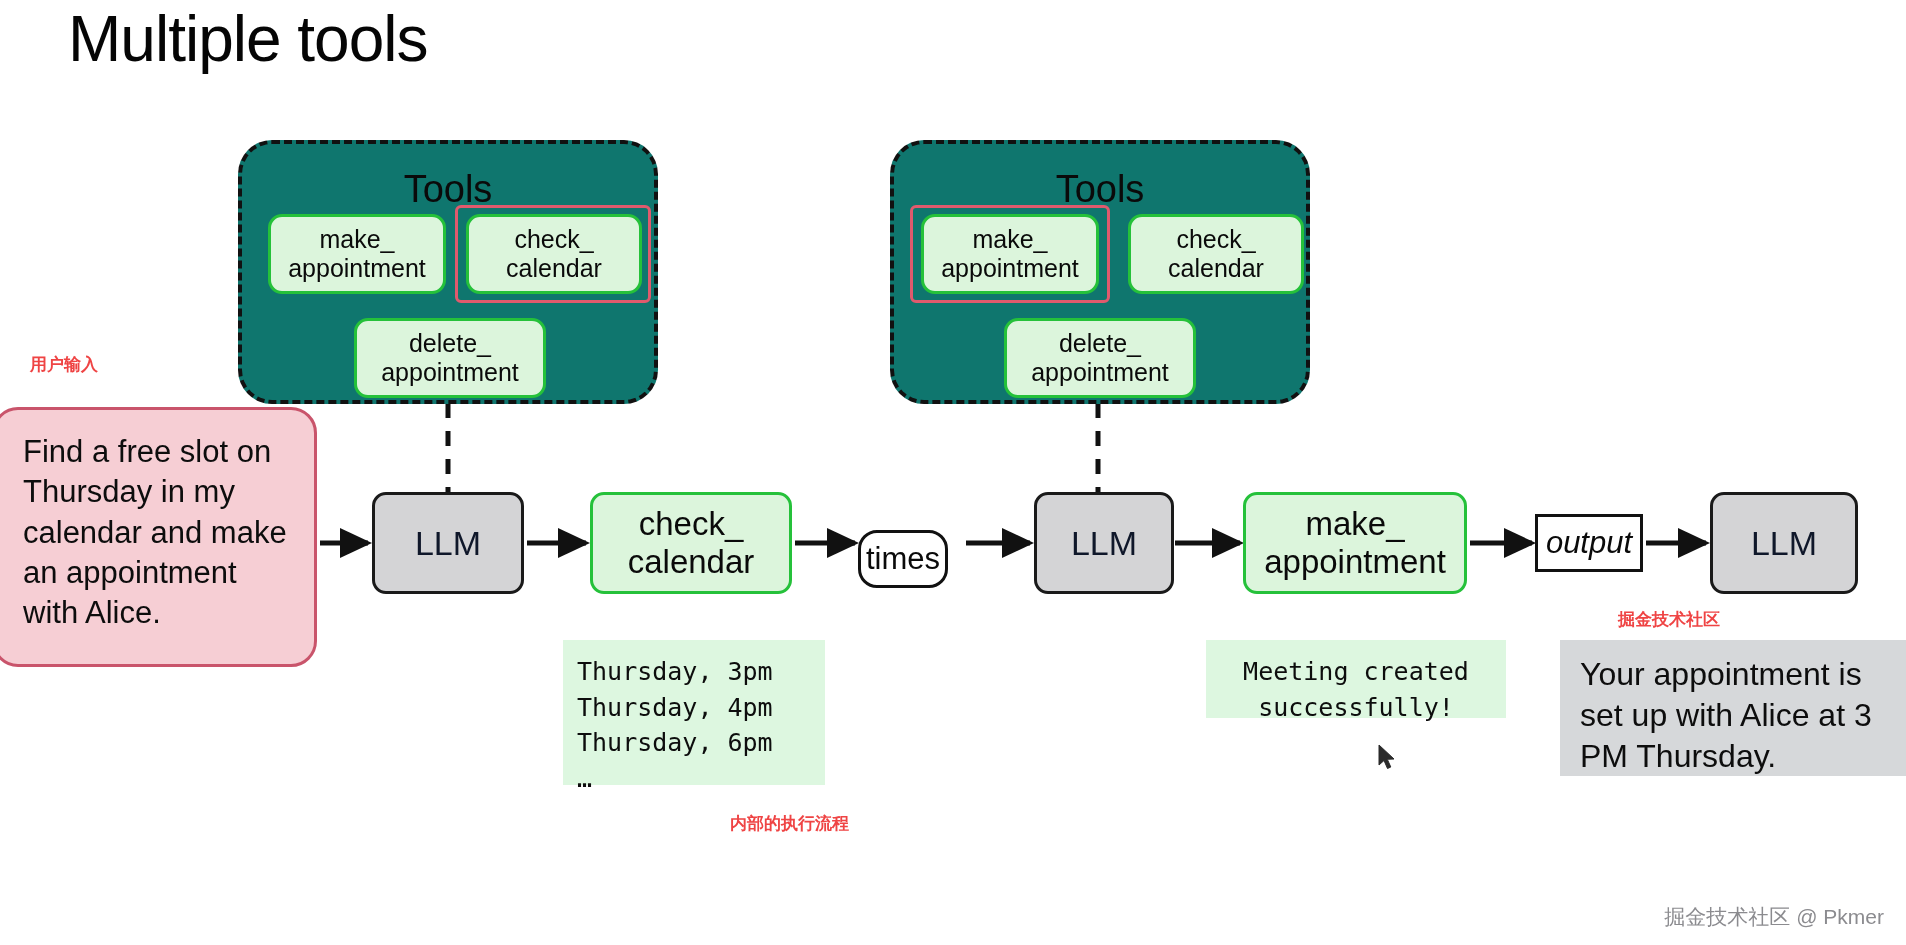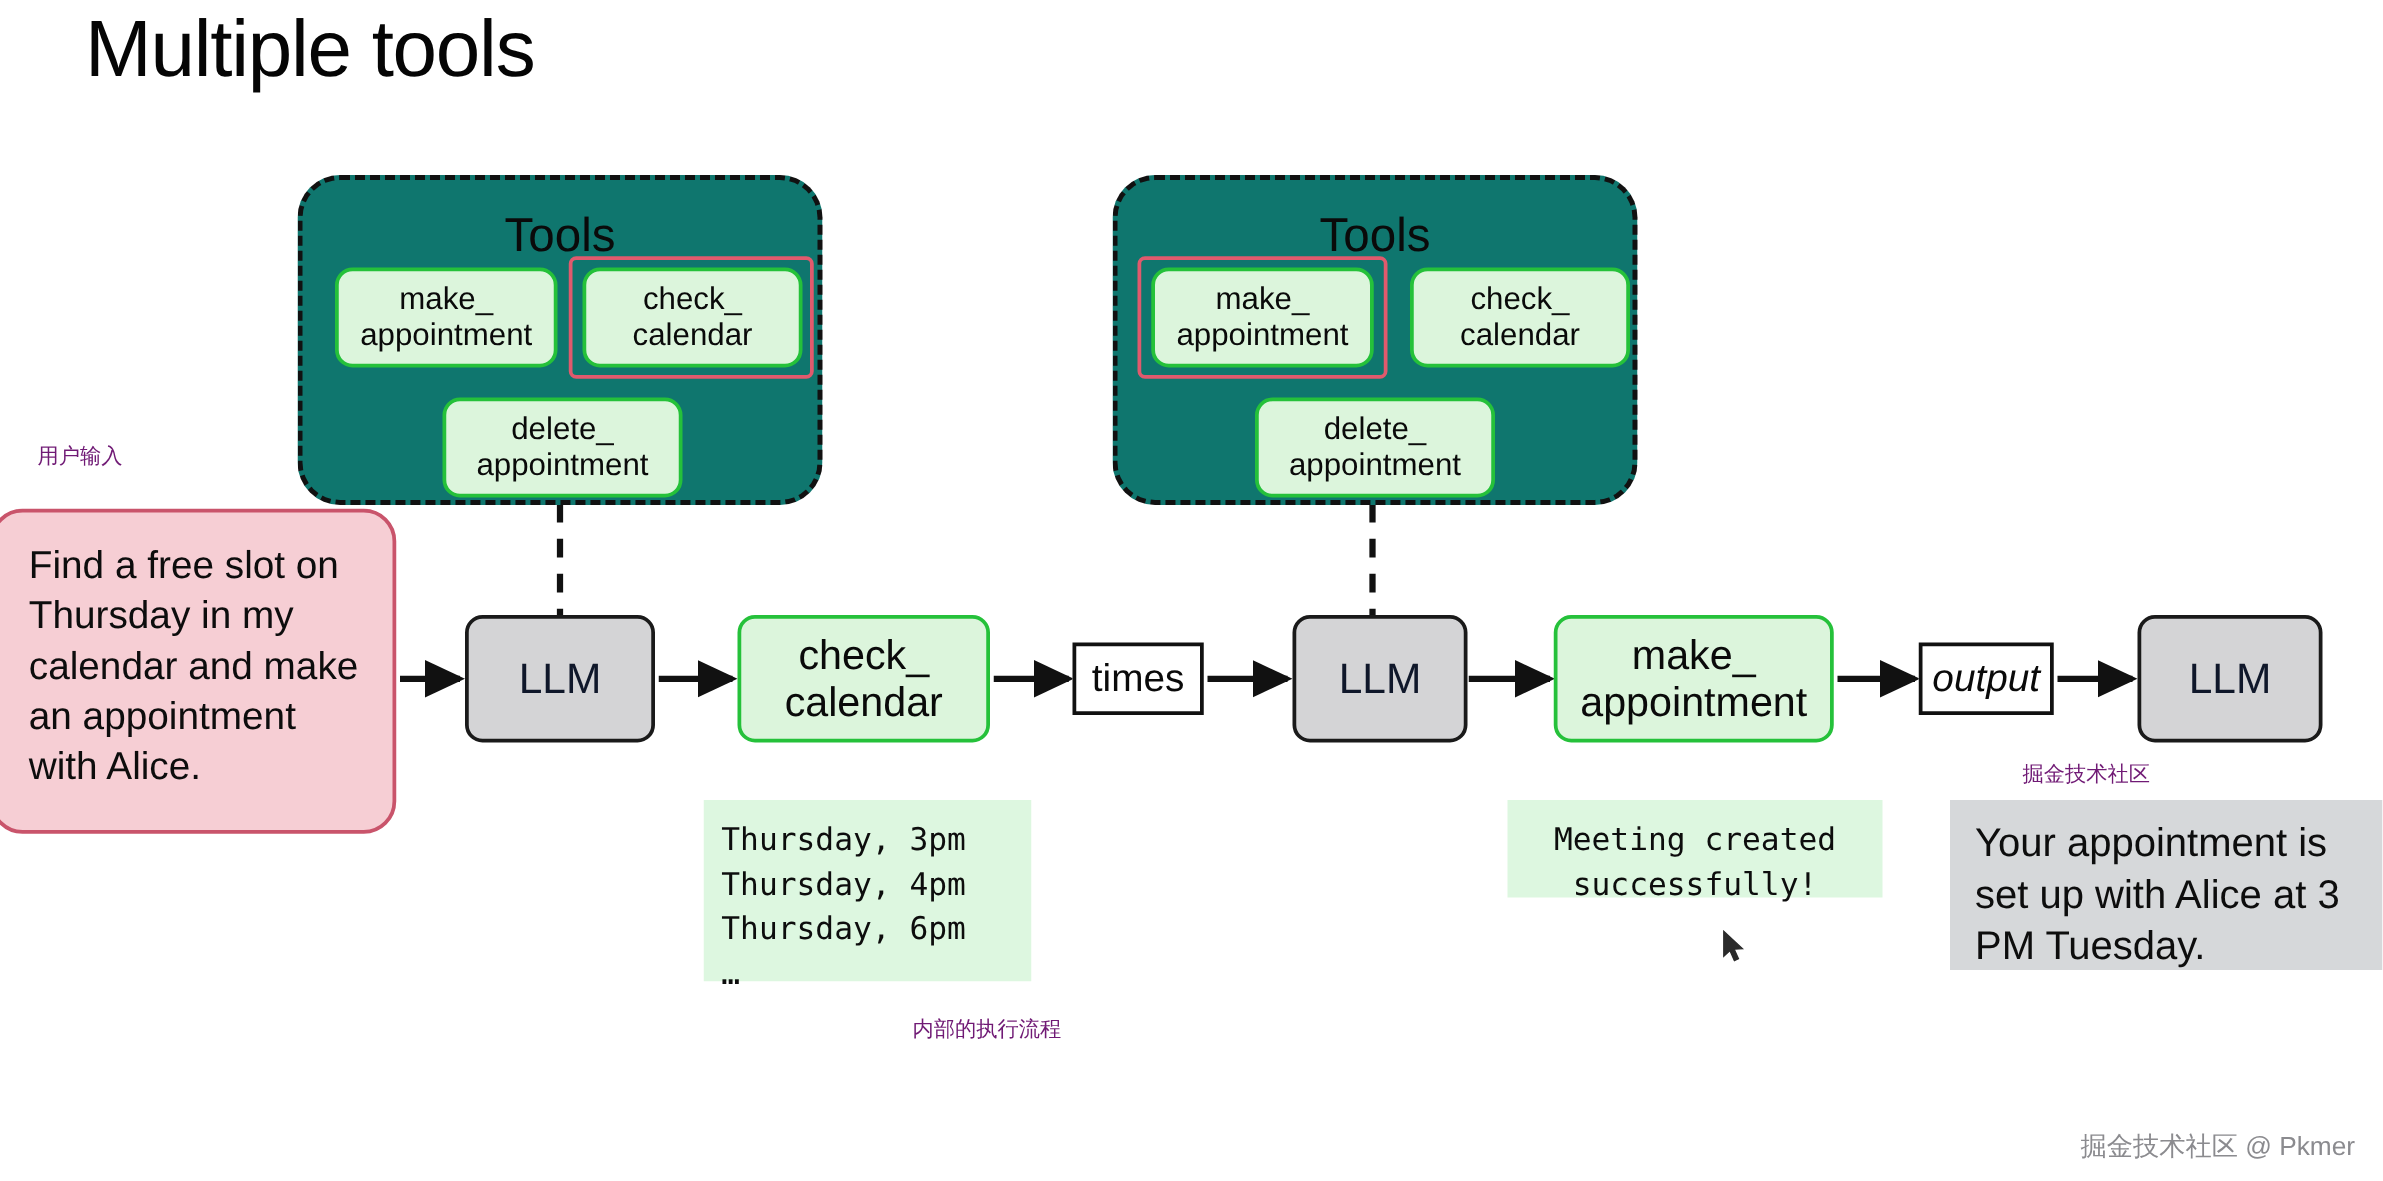--- a/index.html
+++ b/index.html
@@ -139,22 +139,22 @@
     color: #0d0d0d;
     white-space: pre-line;
     box-sizing: border-box;
     padding: 22px 26px 22px 28px;
     overflow: hidden;
   }
 
   
   .annot {
     position: absolute;
-    color: #701a75;
-    font-weight: normal;
+    color: #ef4444;
+    font-weight: bold;
     font-size: 17px;
     white-space: nowrap;
   }
 
   
   #watermark {
     position: absolute;
     right: 22px;
     bottom: 14px;
     font-size: 21px;
@@ -227,40 +227,40 @@
 appointment</div>
 
 <div class="annot" style="left:30px; top:353px;">用户输入</div>
 <div class="user-bubble" style="left:-8px; top:407px; width:325px; height:260px;">Find a free slot on Thursday in my calendar and make an appointment with Alice.</div>
 
 <div class="node node-llm" style="left:372px; top:492px; width:152px; height:102px;">LLM</div>
 
 <div class="node node-tool" style="left:590px; top:492px; width:202px; height:102px;">check_
 calendar</div>
 
-<div class="node node-plain" style="left:858px; top:514px; width:105px; height:58px;">times</div>
+<div class="node node-plain" style="left:858px; top:530px; width:90px; height:58px;border-radius:19px;">times</div>
 
 <div class="node node-llm" style="left:1034px; top:492px; width:140px; height:102px;">LLM</div>
 
 <div class="node node-tool" style="left:1243px; top:492px; width:224px; height:102px;">make_
 appointment</div>
 
 <div class="node node-plain" style="left:1535px; top:514px; width:108px; height:58px;font-style:italic;">output</div>
 
 <div class="node node-llm" style="left:1710px; top:492px; width:148px; height:102px;">LLM</div>
 
 <div class="result-mono" style="left:563px; top:640px; width:262px; height:145px;">Thursday, 3pm
 Thursday, 4pm
 Thursday, 6pm
 …</div>
 
 <div class="result-mono" style="left:1206px; top:640px; width:300px; height:78px;text-align:center;">Meeting created
 successfully!</div>
 
-<div class="result-gray" style="left:1560px; top:640px; width:346px; height:136px;">Your appointment is set up with Alice at 3 PM Tuesday.</div>
+<div class="result-gray" style="left:1560px; top:640px; width:346px; height:136px;">Your appointment is set up with Alice at 3 PM Thursday.</div>
 
 <div class="annot" style="left:730px; top:812px;">内部的执行流程</div>
 <div class="annot" style="left:1618px; top:608px;">掘金技术社区</div>
 
 <svg id="cursor" width="20" height="28" viewBox="0 0 20 28">
   <path d="M1,1 L1,21 L6,16.5 L9.5,24.5 L12.8,23 L9.3,15.3 L16,15 z" fill="#2b2b2b" stroke="#2b2b2b" stroke-width="1"></path>
 </svg>
 
 <div id="watermark">掘金技术社区 @ Pkmer</div>
 

